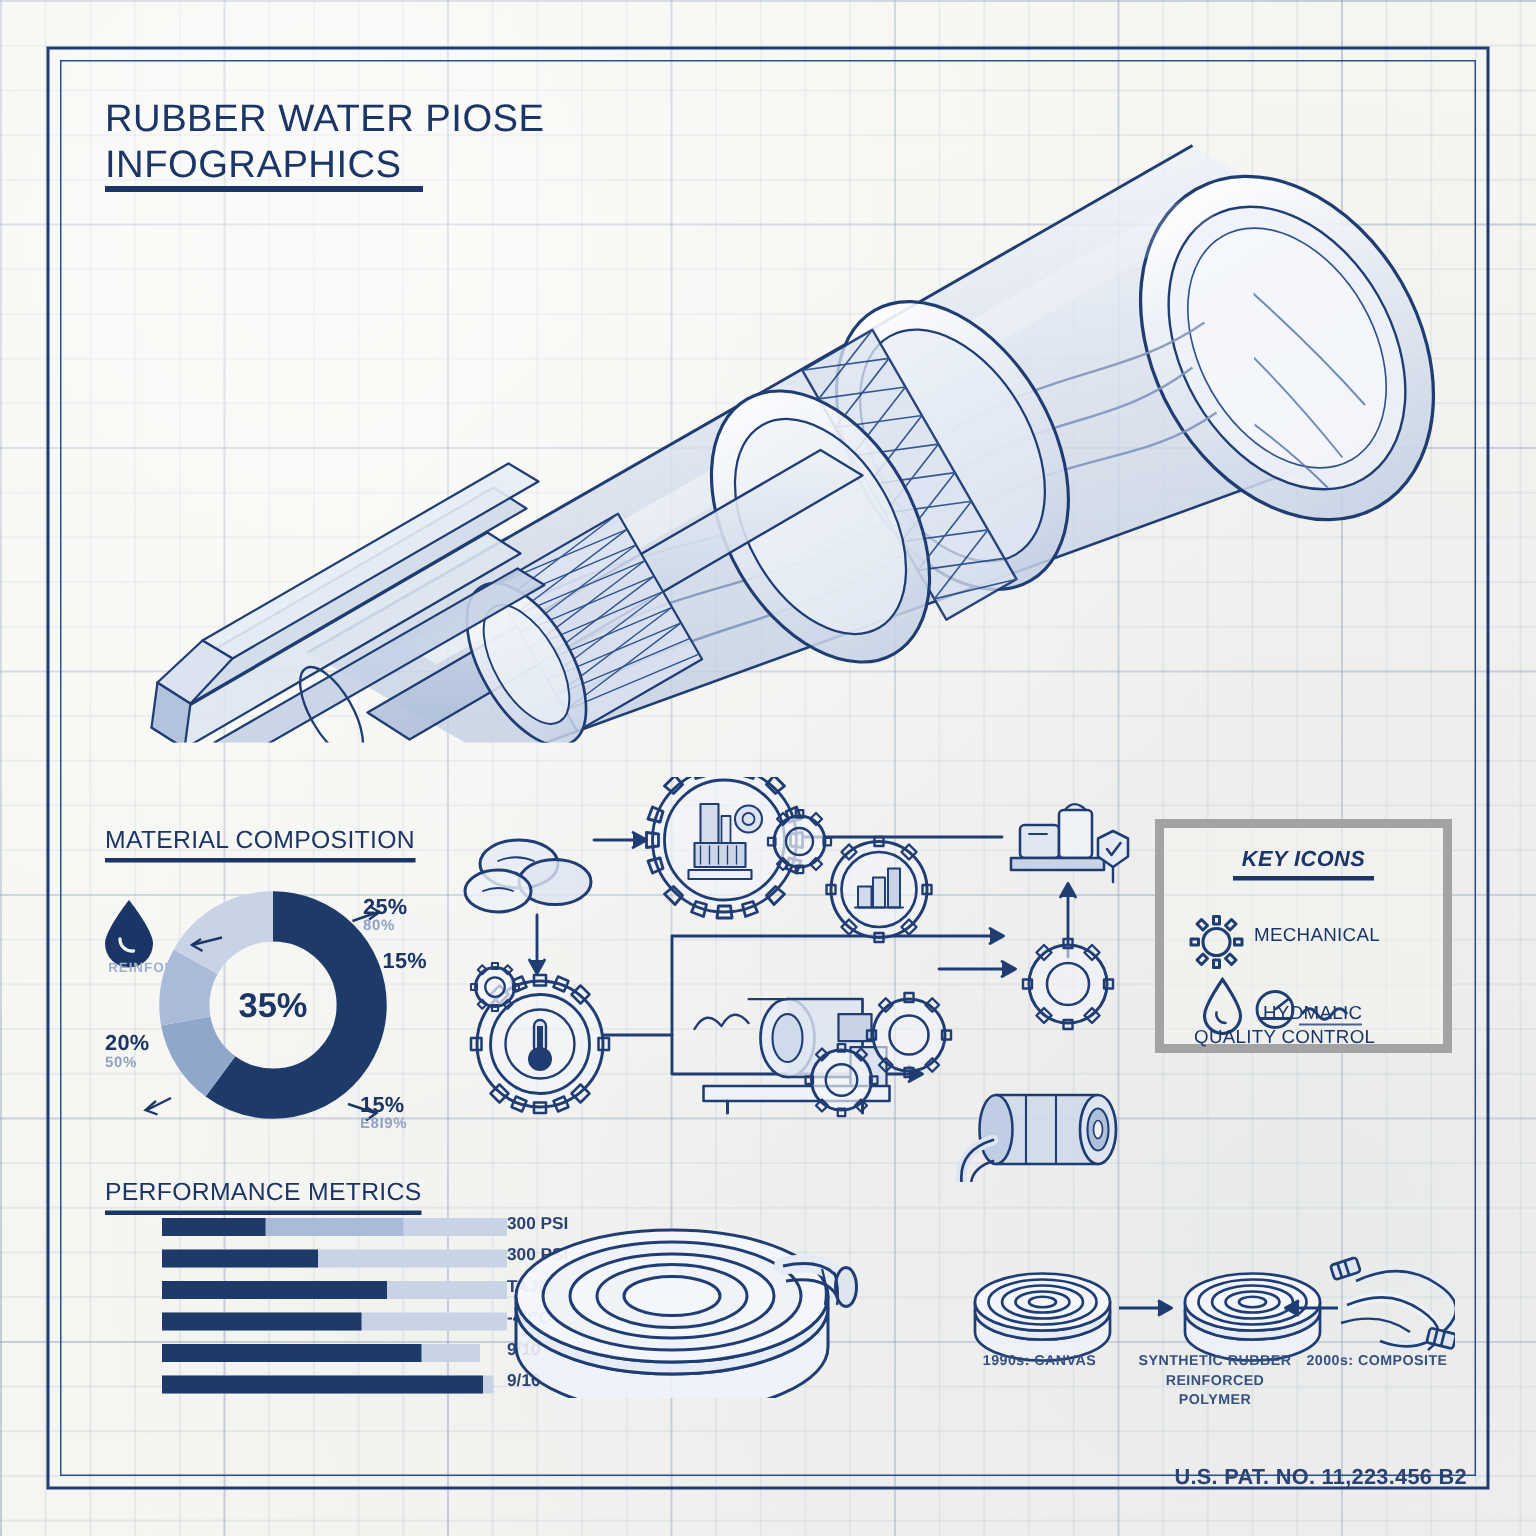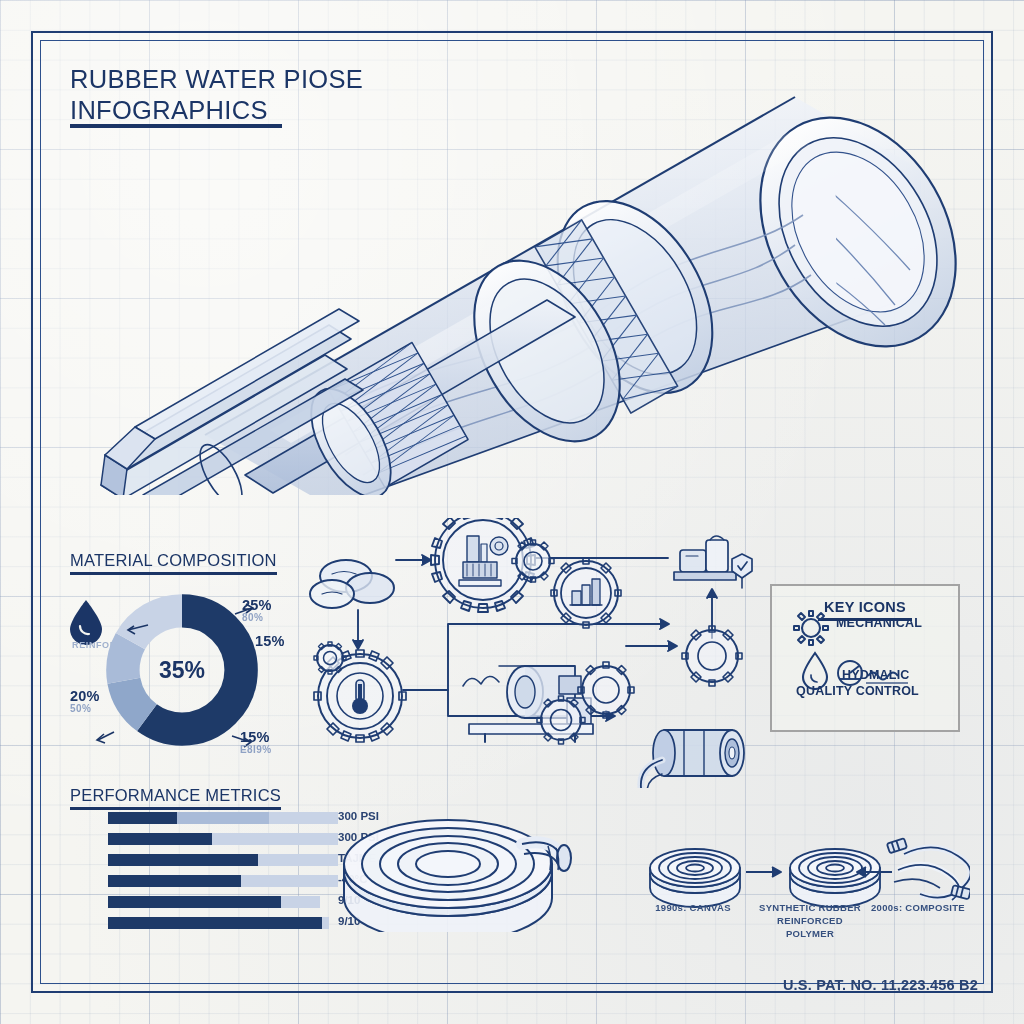--- a/index.html
+++ b/index.html
@@ -66,27 +66,27 @@
   
   #perf{position:absolute;left:108px;top:812px;width:230px;}
   .bar-row{position:relative;height:12px;margin-bottom:9px;}
   .bar-track{position:absolute;left:0;top:0;height:12px;background:#c8d3e6;}
   .bar-mid{position:absolute;left:0;top:0;height:12px;background:#a9bbd8;}
   .bar-fill{position:absolute;left:0;top:0;height:12px;background:#1e3a68;}
   .bar-lab{position:absolute;left:230px;top:-2px;font-size:11.5px;
      font-weight:bold;color:#2a4372;white-space:nowrap;}
 
   
-  #keybox{position:absolute;left:770px;top:584px;width:186px;height:144px;
-     border:2px solid #a3a3a3;background:rgba(244,245,241,.55);}
+  #keybox{position:absolute;left:770px;top:546px;width:186px;height:144px;
+     border:6px solid #a3a3a3;background:rgba(244,245,241,.55);font-style:italic;}
   #keybox .kh{position:absolute;left:0;right:0;top:13px;text-align:center;
      color:#1b3566;font-weight:bold;font-size:14.5px;letter-spacing:.3px;}
   #keybox .kh-ul{position:absolute;left:50%;transform:translateX(-50%);
      top:32px;width:94px;height:2.5px;background:#1b3566;}
-  .key-lab{position:absolute;color:#1b3566;font-weight:bold;font-size:12.5px;
+  .key-lab{position:absolute;color:#1b3566;font-weight:normal;font-size:12.5px;
      white-space:nowrap;letter-spacing:.2px;}
   #kl-mech{left:836px;top:616px;}
   #kl-hyd{left:842px;top:668px;}
   #kl-qc{left:796px;top:684px;}
 
   
   .evo-lab{position:absolute;font-size:9.5px;font-weight:bold;color:#36507f;
      text-align:center;letter-spacing:.3px;line-height:13px;}
   #evo-1{left:638px;top:901px;width:110px;}
   #evo-2{left:752px;top:901px;width:116px;}

